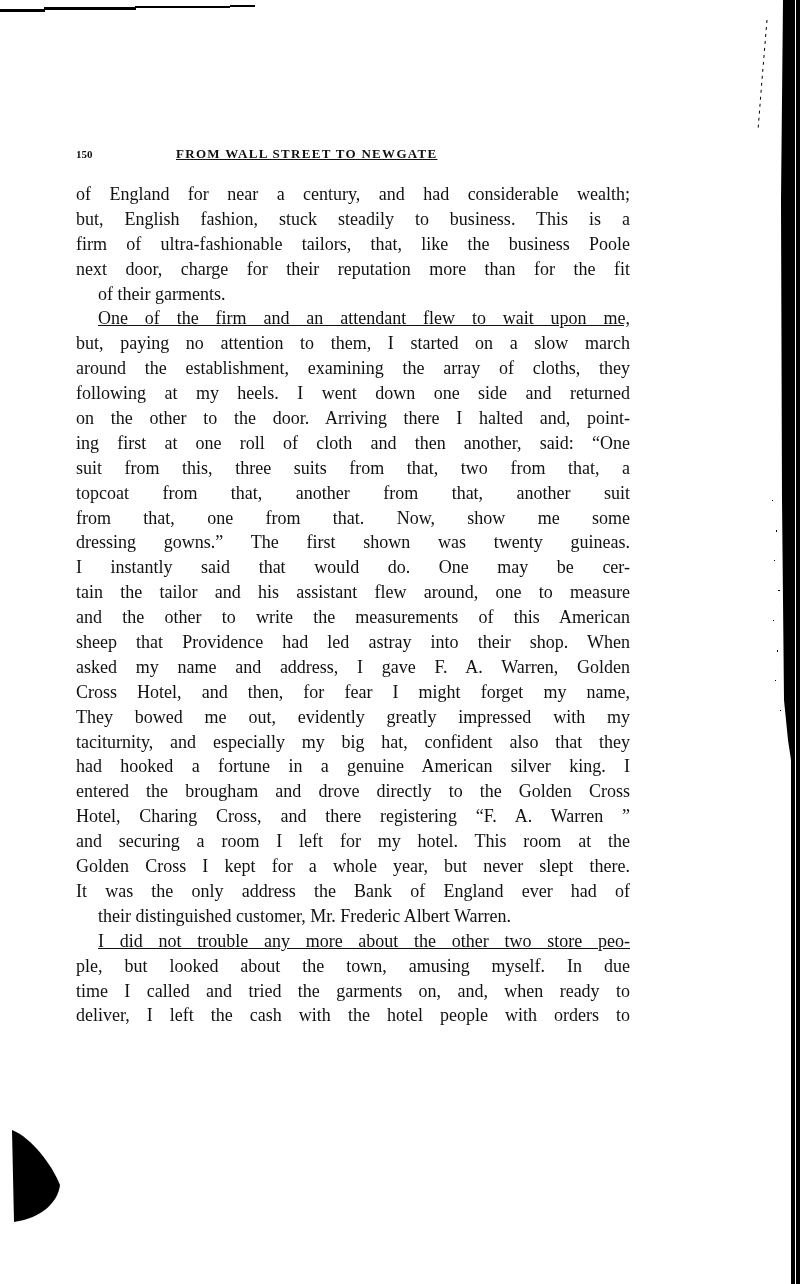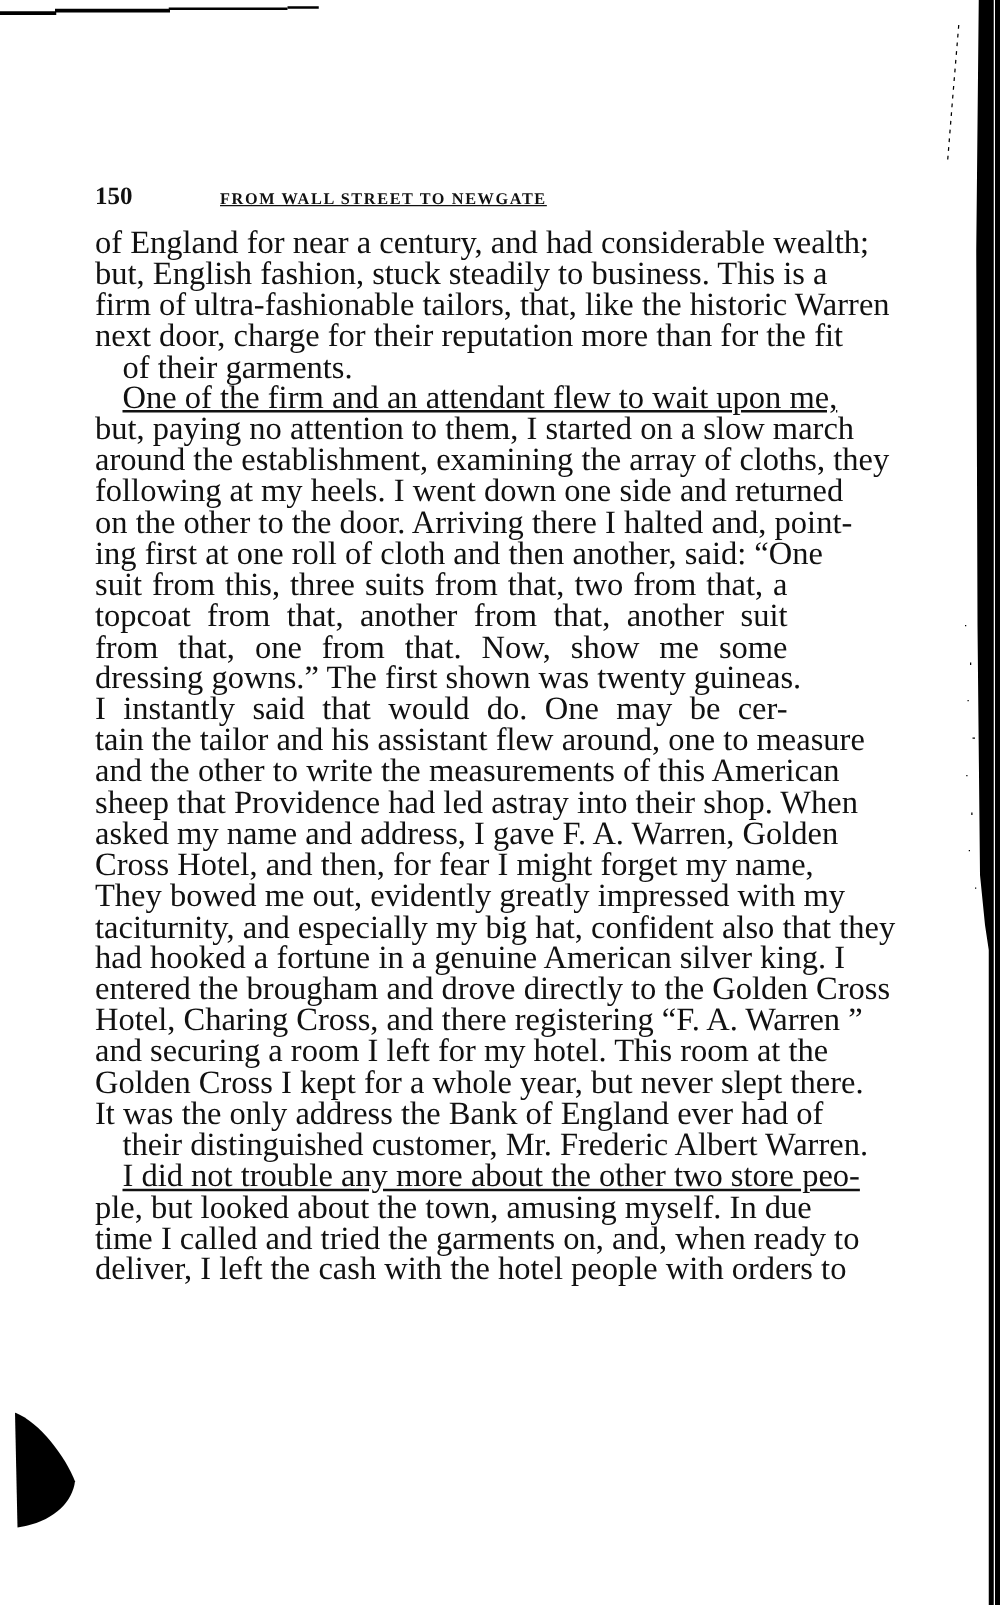--- a/index.html
+++ b/index.html
@@ -8,24 +8,24 @@
     font-family: "Liberation Serif", "DejaVu Serif", serif; color: #111;
   }
   .top-rule { position: absolute; left: 0; top: 6px; height: 3px; background: #000; }
   .top-rule.r1 { width: 45px; top: 9px; }
   .top-rule.r2 { left: 44px; width: 92px; top: 7px; }
   .top-rule.r3 { left: 135px; width: 95px; top: 6px; height: 2px; }
   .top-rule.r4 { left: 230px; width: 25px; top: 5px; height: 2px; }
 
   .page { position: absolute; left: 76px; top: 146px; width: 554px; }
   .running-head { display: flex; align-items: baseline; height: 28px; font-size: 14px; font-weight: bold; }
-  .page-number { width: 100px; font-size: 20px; }
+  .page-number { width: 100px; font-size: 11px; }
   .running-title { letter-spacing: 1.3px; font-size: 13px; text-decoration: underline; }
 
-  .body-text { margin-top: 8px; font-size: 26px; line-height: 24.9px; }
+  .body-text { margin-top: 8px; font-size: 18px; line-height: 24.9px; }
   .line { display: block; white-space: nowrap; text-align: justify; text-align-last: justify; height: 24.9px; }
   .line.last { text-align-last: left; margin-left: 22px; }
   .line.indent { padding-left: 22px; text-decoration: underline; }
 
   .spine { position: absolute; top: 0; right: 0; width: 60px; height: 1284px; }
   .thumb { position: absolute; left: 12px; top: 1130px; width: 50px; height: 95px; }
 </style>
 </head>
 <body>
 
@@ -35,21 +35,21 @@
 <div class="top-rule r4"></div>
 
 <div class="page">
   <div class="running-head">
     <span class="page-number">150</span>
     <span class="running-title">FROM WALL STREET TO NEWGATE</span>
   </div>
   <div class="body-text" id="body-text">
       <span class="line">of England for near a century, and had considerable wealth;</span>
       <span class="line">but, English fashion, stuck steadily to business.  This is a</span>
-      <span class="line">firm of ultra-fashionable tailors, that, like the historic Warren</span>
+      <span class="line">firm of ultra-fashionable tailors, that, like the business Poole</span>
       <span class="line">next door, charge for their reputation more than for the fit</span>
       <span class="line last">of their garments.</span>
       <span class="line indent">One of the firm and an attendant flew to wait upon me,</span>
       <span class="line">but, paying no attention to them, I started on a slow march</span>
       <span class="line">around the establishment, examining the array of cloths, they</span>
       <span class="line">following at my heels.  I went down one side and returned</span>
       <span class="line">on the other to the door.  Arriving there I halted and, point-</span>
       <span class="line">ing first at one roll of cloth and then another, said: “One</span>
       <span class="line">suit from this, three suits from that, two from that, a</span>
       <span class="line">topcoat from that, another from that, another suit</span>

